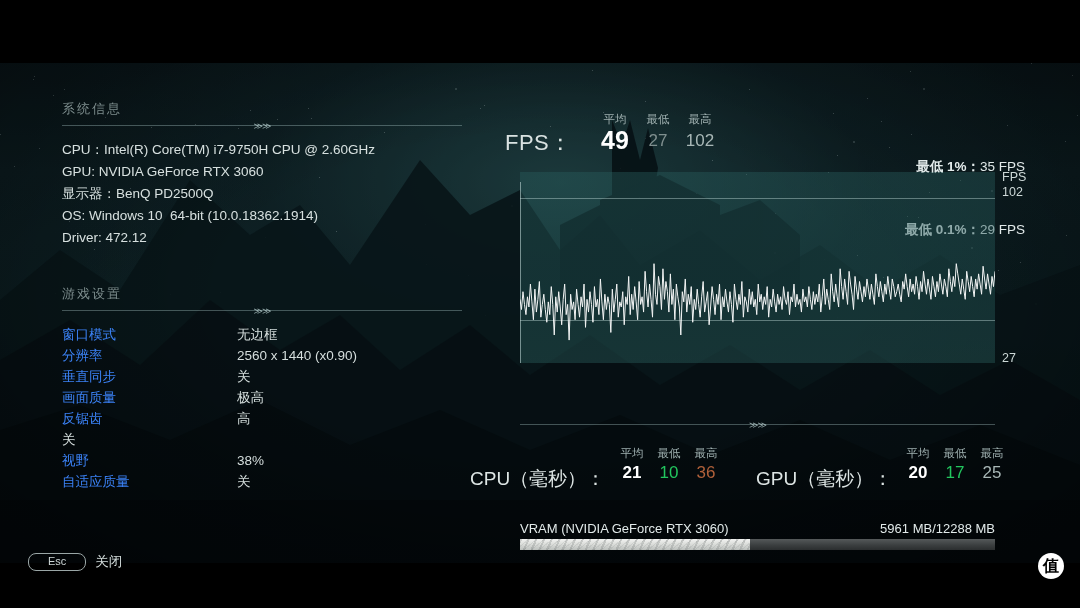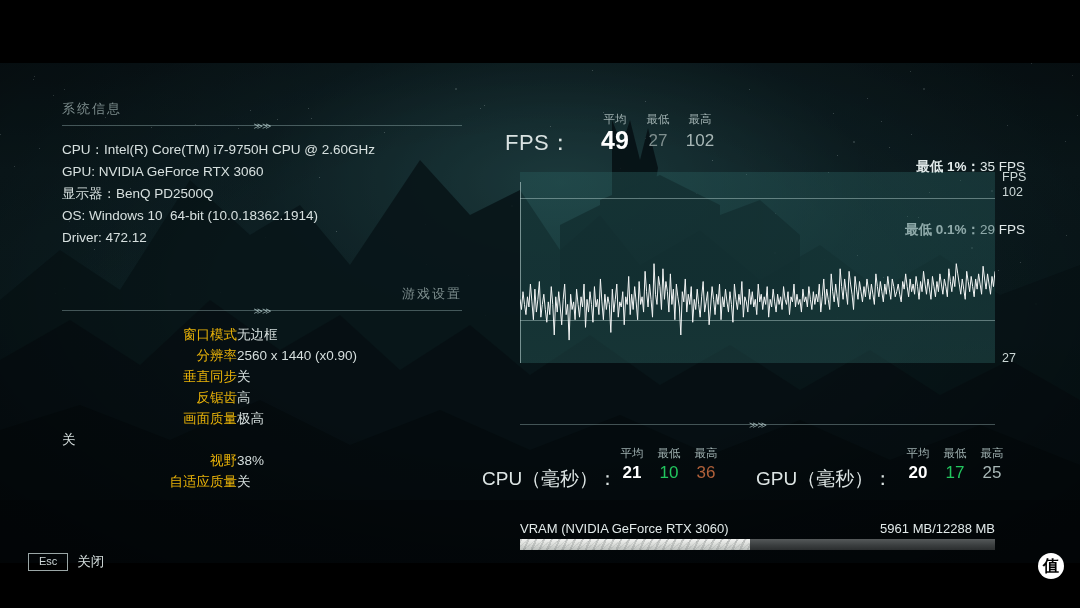--- a/index.html
+++ b/index.html
@@ -57,21 +57,21 @@
   .divider .orn {
     position:absolute; left:50%; top:-4px; transform:translateX(-50%);
     color:rgba(190,214,214,0.75); font-size:9px; line-height:8px; letter-spacing:-1px;
     background:transparent;
   }
   .info-list { margin-top:6px; }
   .info-line { font-size:13.5px; color:#d7e0df; line-height:22px; white-space:pre; }
 
   .settings { margin-top:6px; }
   .set-row { display:flex; line-height:21px; font-size:13.5px; }
-  .set-row .name { width:175px; color:#eab308; }
+  .set-row .name { width:175px; color:#3b82f6; }
   .set-row .val { color:#d5dedd; }
 
   
   .fps-head { position:absolute; left:505px; top:112px; width:520px; height:50px; }
   .fps-label {
     position:absolute; left:0; top:16px; font-size:22px; color:#d9e2e1; letter-spacing:.5px;
   }
   .col-hdr { position:absolute; top:0; font-size:11.5px; color:#9fb0b0; text-align:center; width:40px; }
   .col-val { position:absolute; top:14px; text-align:center; width:40px; }
   .v-avg { font-size:25px; color:#ffffff; font-weight:bold; }
@@ -120,22 +120,22 @@
   .vram-fill::after {
     content:""; position:absolute; inset:0;
     background:
       repeating-linear-gradient(115deg, rgba(90,95,95,0.22) 0 2px, rgba(255,255,255,0) 2px 7px),
       repeating-linear-gradient(-40deg, rgba(120,125,125,0.16) 0 1px, rgba(255,255,255,0) 1px 5px);
   }
 
   
   .close-hint { position:absolute; left:28px; top:553px; display:flex; align-items:center; gap:9px; z-index:41; }
   .esc-key {
-    border:1px solid #9aa6a6; border-radius:0; color:#cdd6d6;
-    font-size:11px; padding:1px 10px 2px; line-height:13px;
+    border:1px solid #9aa6a6; border-radius:8px; color:#cdd6d6;
+    font-size:11px; padding:1px 19px 2px; line-height:13px;
   }
   .close-text { font-size:13.5px; color:#d5dedd; }
 
   
   .wm { position:absolute; right:16px; top:553px; display:flex; align-items:center; gap:8px; z-index:41; }
   .wm-logo {
     width:26px; height:26px; border-radius:50%; background:#fff; color:#000;
     font-size:16px; line-height:26px; text-align:center; font-weight:bold;
   }
   .wm-text { color:#fff; font-size:20px; font-weight:bold; letter-spacing:.5px; }
@@ -266,45 +266,45 @@
         </div>
       <div class="info-list">
         <div class="info-line">CPU：Intel(R) Core(TM) i7-9750H CPU @ 2.60GHz</div>
         <div class="info-line">GPU: NVIDIA GeForce RTX 3060</div>
         <div class="info-line">显示器：BenQ PD2500Q</div>
         <div class="info-line">OS: Windows 10  64-bit (10.0.18362.1914)</div>
         <div class="info-line">Driver: 472.12</div>
       </div>
     </div>
 
-    <div class="sec" style="left:62px; top:285px; width:400px;text-align:right;">
+    <div class="sec" style="left:62px; top:285px; width:400px;">
       <div class="sec-title">游戏设置</div>
       <div class="divider">
           <span class="orn">≫≫</span>
         </div>
       <div class="settings">
         <div class="set-row">
           <span class="name">窗口模式</span>
           <span class="val">无边框</span>
         </div>
         <div class="set-row">
           <span class="name">分辨率</span>
           <span class="val">2560 x 1440 (x0.90)</span>
         </div>
         <div class="set-row">
           <span class="name">垂直同步</span>
           <span class="val">关</span>
         </div>
         <div class="set-row">
+          <span class="name">画面质量</span>
+          <span class="val">极高</span>
+        </div>
+        <div class="set-row">
           <span class="name">反锯齿</span>
           <span class="val">高</span>
-        </div>
-        <div class="set-row">
-          <span class="name">画面质量</span>
-          <span class="val">极高</span>
         </div>
         <div class="set-row">
           <span class="val">关</span>
         </div>
         <div class="set-row">
           <span class="name">视野</span>
           <span class="val">38%</span>
         </div>
         <div class="set-row">
           <span class="name">自适应质量</span>
@@ -342,21 +342,21 @@
     </div>
     <div class="ax-bot">27</div>
 
     <div class="cg-div">
       <div class="divider">
           <span class="orn">≫≫</span>
         </div>
     </div>
 
     <div class="cg" style="left:470px; width:230px;">
-      <div class="cg-label" style="left:12px;">CPU（毫秒）：</div>
+      <div class="cg-label" style="left:0;">CPU（毫秒）：</div>
       <div class="cg-hdr" style="left:145px;">平均</div>
       <div class="cg-hdr" style="left:182px;">最低</div>
       <div class="cg-hdr" style="left:219px;">最高</div>
       <div class="cg-val cg-avg" style="left:145px; top:17px;">21</div>
       <div class="cg-val cg-min" style="left:182px; top:17px;">10</div>
       <div class="cg-val cg-max hot" style="left:219px; top:17px;">36</div>
     </div>
 
     <div class="cg" style="left:756px; width:230px;">
       <div class="cg-label" style="left:0;">GPU（毫秒）：</div>

